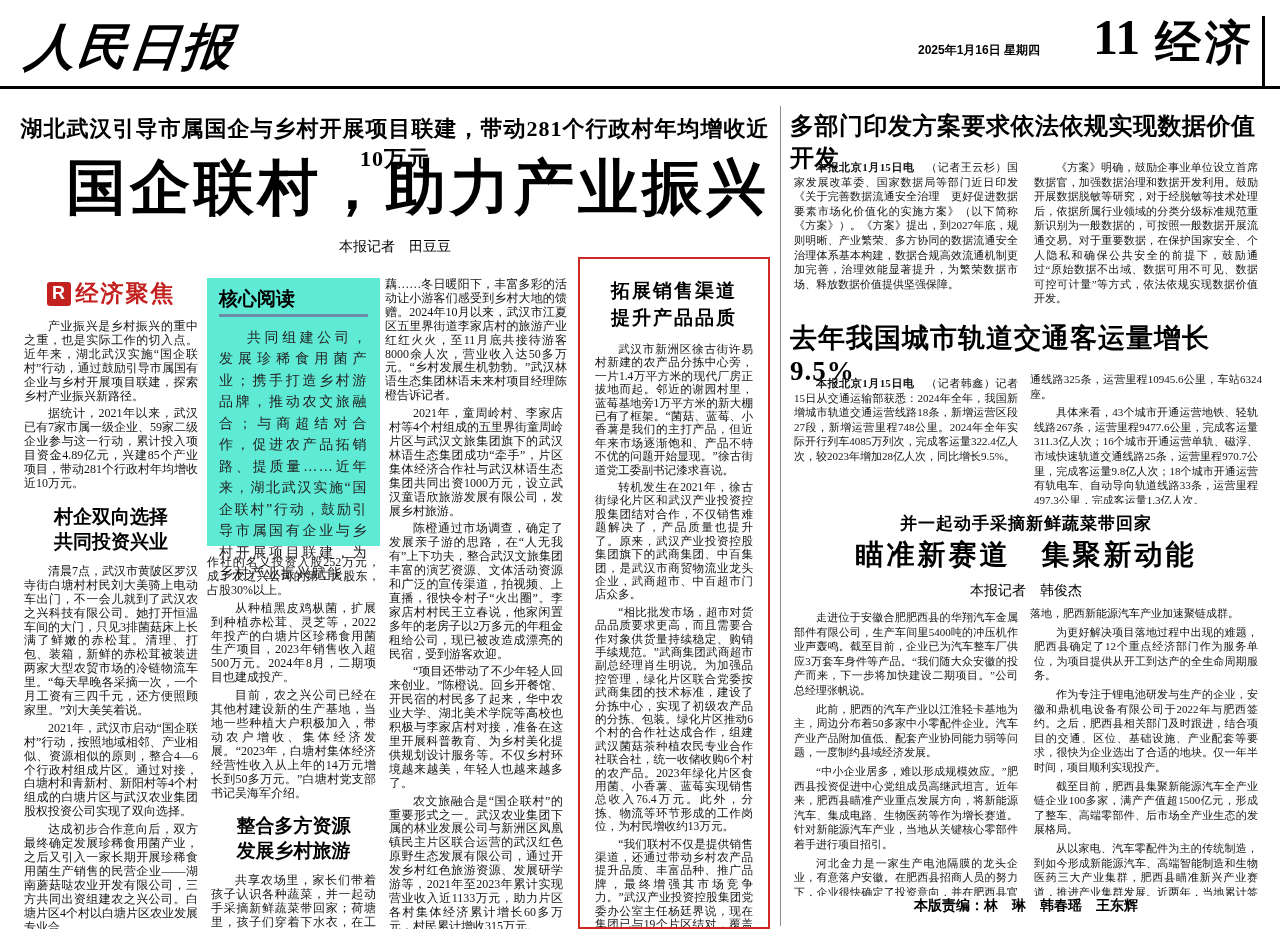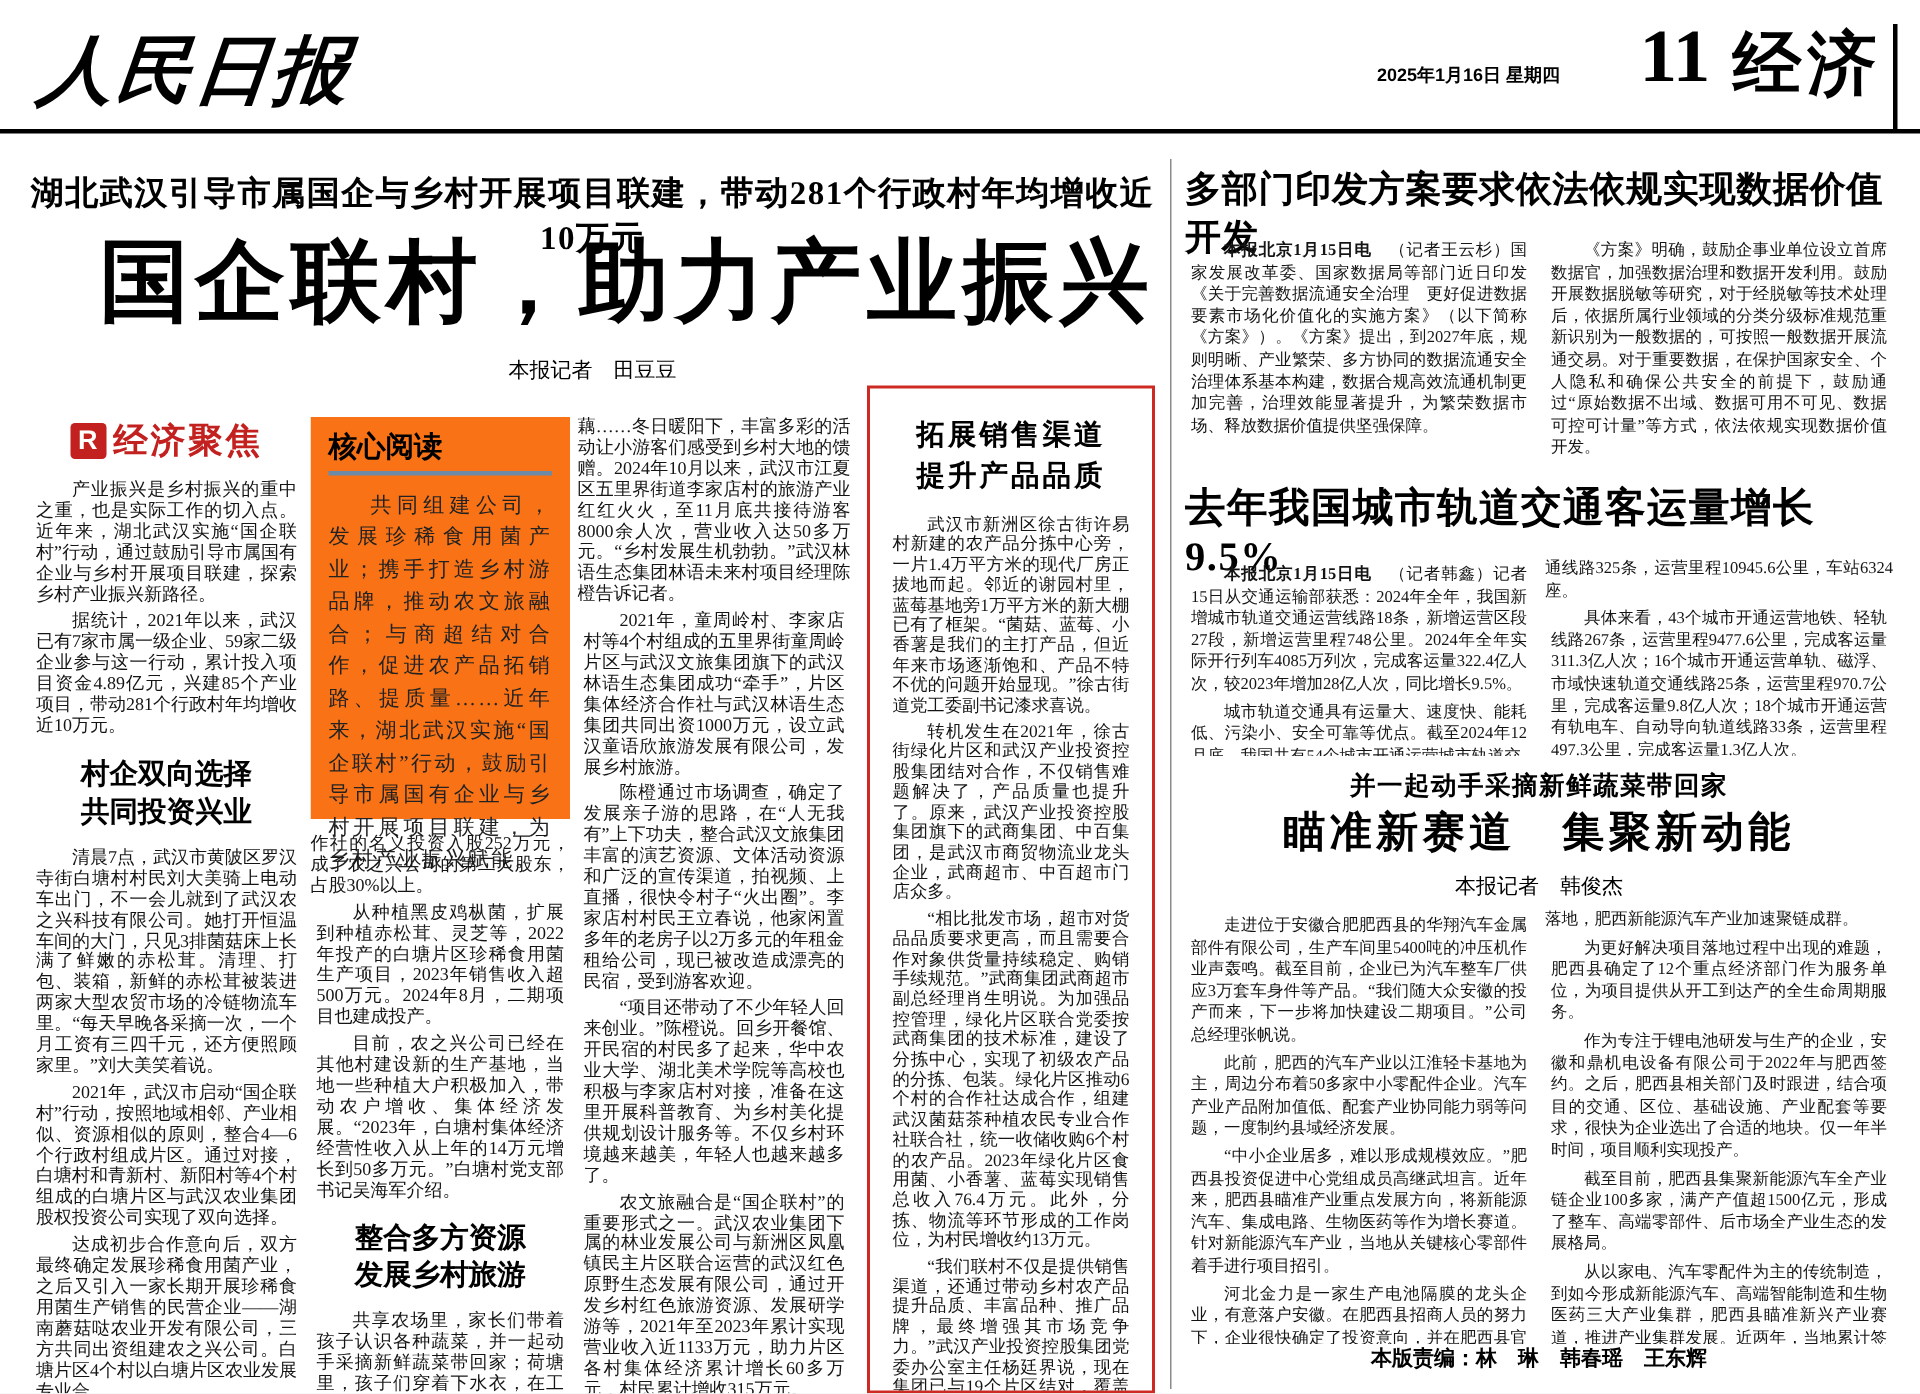--- a/index.html
+++ b/index.html
@@ -36,21 +36,21 @@
   .blk-c{text-indent:0;margin:0;}
   .blk-h{font-family:"Liberation Sans","DejaVu Sans",sans-serif;font-weight:700;font-size:19px;
       line-height:25px;text-align:center;white-space:pre-line;margin:13px 0 11px;text-indent:0;color:#000;}
 
   .col-tag{display:flex;align-items:center;justify-content:center;gap:5px;margin:4px 0 14px;}
   .col-tag-logo{width:24px;height:24px;background:#c3211f;color:#fff;border-radius:3px;
       font-family:"Liberation Sans","DejaVu Sans",sans-serif;font-weight:900;font-size:18px;
       display:flex;align-items:center;justify-content:center;}
   .col-tag-label{color:#c3211f;font-size:23px;font-weight:900;letter-spacing:2px;}
 
-  .core-box{background:#f97316;padding:12px 12px 10px;margin-bottom:10px;height:268px;box-sizing:border-box;}
+  .core-box{background:#5eead4;padding:12px 12px 10px;margin-bottom:10px;height:268px;box-sizing:border-box;}
   .core-title{font-family:"Liberation Sans","DejaVu Sans",sans-serif;font-weight:700;font-size:19px;
       color:#000;margin:2px 0 8px;}
   .core-rule{height:3px;background:#6d8aa6;margin-bottom:10px;}
   .core-body{font-size:14px;line-height:21.5px;letter-spacing:1.5px;text-align:justify;
       text-indent:2em;color:#222;}
 
   .red-box{position:absolute;left:578px;top:257px;width:192px;height:672px;box-sizing:border-box;
       border:2px solid #cd2a23;padding:18px 11px 8px;overflow:hidden;}
   .red-box-title{font-family:"Liberation Sans","DejaVu Sans",sans-serif;font-weight:700;font-size:19px;
       line-height:27px;text-align:center;white-space:pre-line;color:#000;margin-bottom:12px;letter-spacing:2px;}
@@ -156,21 +156,20 @@
   <div id="a-col1" class="rcol">
       <div class="blk-p"><b>本报北京1月15日电</b>　（记者王云杉）国家发展改革委、国家数据局等部门近日印发《关于完善数据流通安全治理　更好促进数据要素市场化价值化的实施方案》（以下简称《方案》）。《方案》提出，到2027年底，规则明晰、产业繁荣、多方协同的数据流通安全治理体系基本构建，数据合规高效流通机制更加完善，治理效能显著提升，为繁荣数据市场、释放数据价值提供坚强保障。</div>
     </div>
   <div id="a-col2" class="rcol">
       <div class="blk-p">《方案》明确，鼓励企事业单位设立首席数据官，加强数据治理和数据开发利用。鼓励开展数据脱敏等研究，对于经脱敏等技术处理后，依据所属行业领域的分类分级标准规范重新识别为一般数据的，可按照一般数据开展流通交易。对于重要数据，在保护国家安全、个人隐私和确保公共安全的前提下，鼓励通过“原始数据不出域、数据可用不可见、数据可控可计量”等方式，依法依规实现数据价值开发。</div>
     </div>
 
   <div class="art-b-headline">去年我国城市轨道交通客运量增长9.5%</div>
   <div id="b-col1" class="rcol">
       <div class="blk-p"><b>本报北京1月15日电</b>　（记者韩鑫）记者15日从交通运输部获悉：2024年全年，我国新增城市轨道交通运营线路18条，新增运营区段27段，新增运营里程748公里。2024年全年实际开行列车4085万列次，完成客运量322.4亿人次，较2023年增加28亿人次，同比增长9.5%。</div>
-      <div class="blk-p">城市轨道交通具有运量大、速度快、能耗低、污染小、安全可靠等优点。截至2024年12月底，我国共有54个城市开通运营城市轨道交</div>
     </div>
   <div id="b-col2" class="rcol">
       <div class="blk-c">通线路325条，运营里程10945.6公里，车站6324座。</div>
       <div class="blk-p">具体来看，43个城市开通运营地铁、轻轨线路267条，运营里程9477.6公里，完成客运量311.3亿人次；16个城市开通运营单轨、磁浮、市域快速轨道交通线路25条，运营里程970.7公里，完成客运量9.8亿人次；18个城市开通运营有轨电车、自动导向轨道线路33条，运营里程497.3公里，完成客运量1.3亿人次。</div>
     </div>
 
   <div class="art-c-kicker">并一起动手采摘新鲜蔬菜带回家</div>
   <div class="art-c-headline">瞄准新赛道　集聚新动能</div>
   <div class="art-c-byline">本报记者　韩俊杰</div>
   <div id="c-col1" class="rcol">

